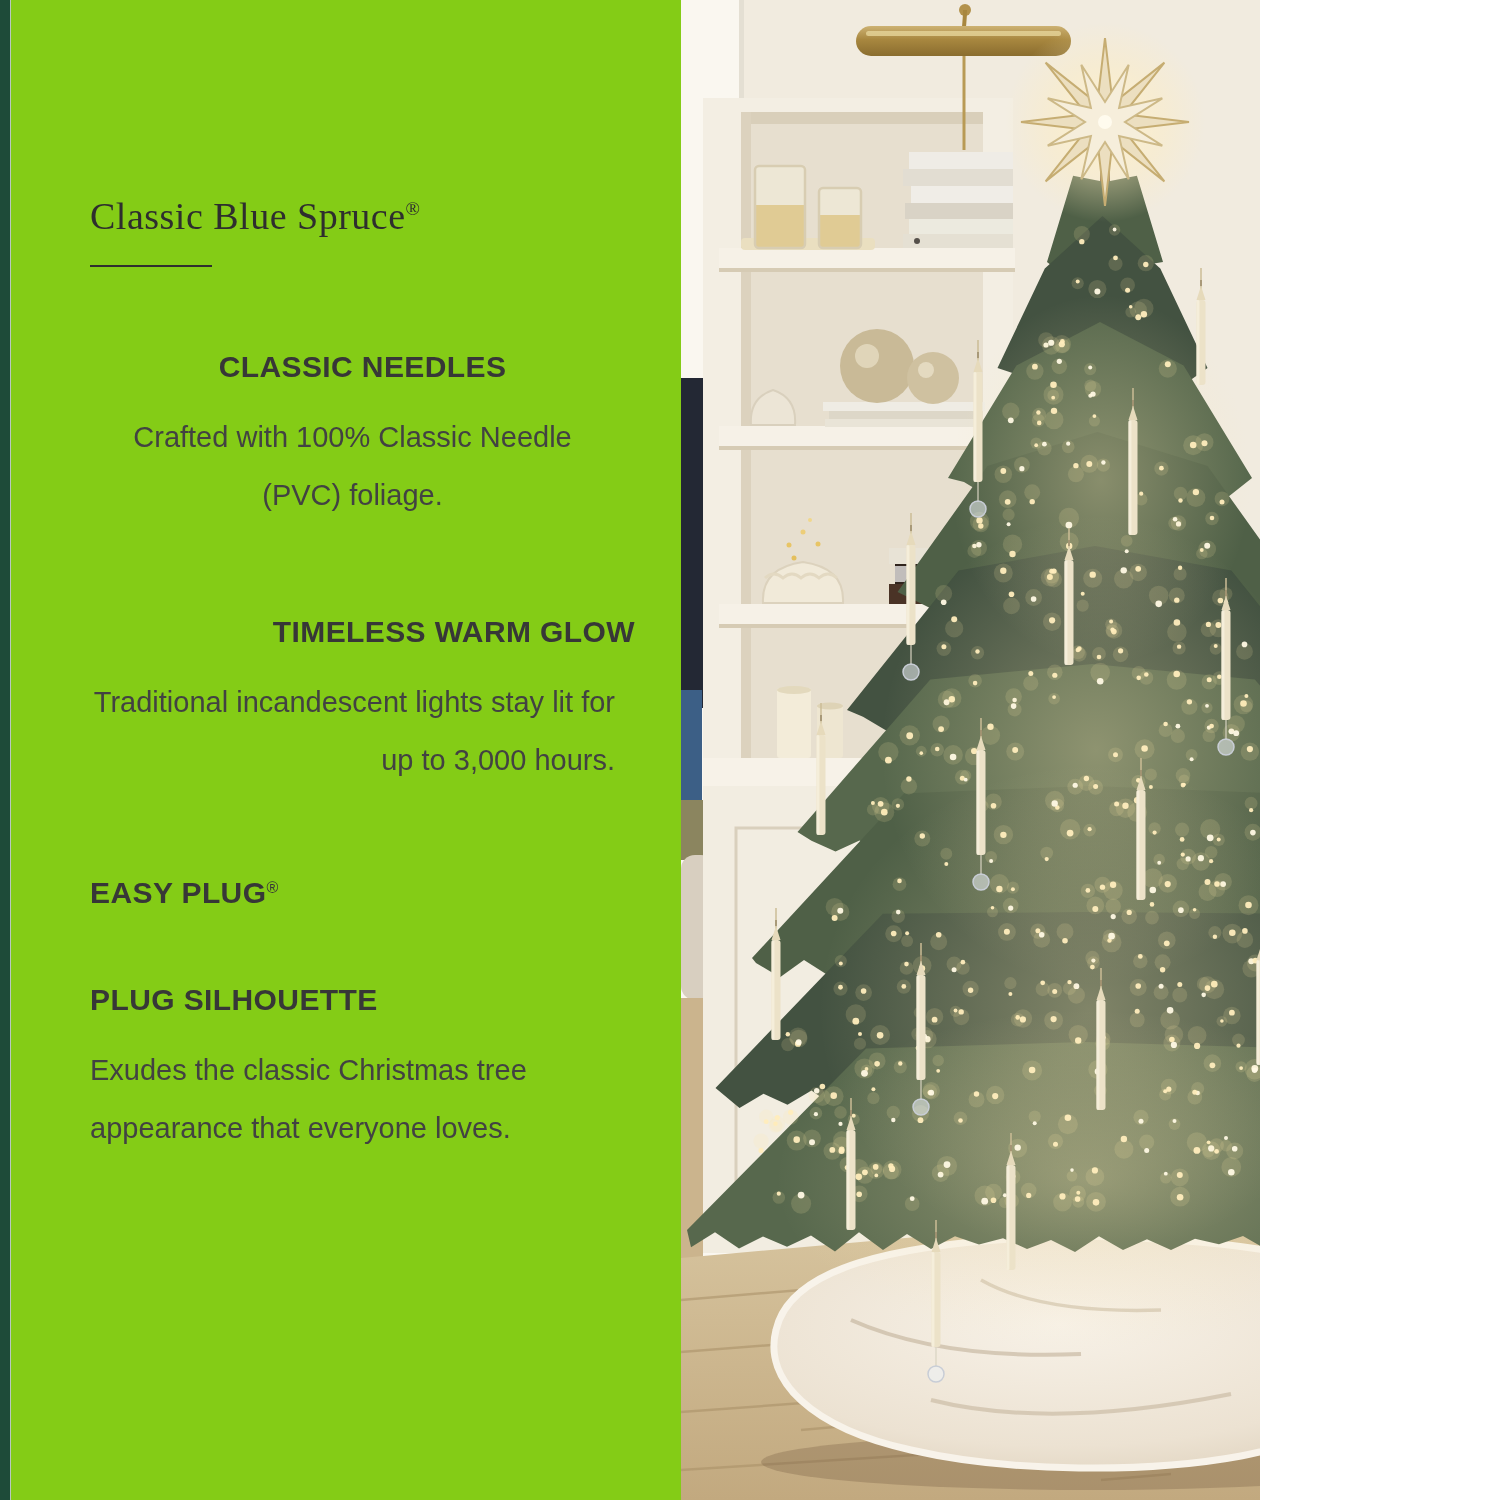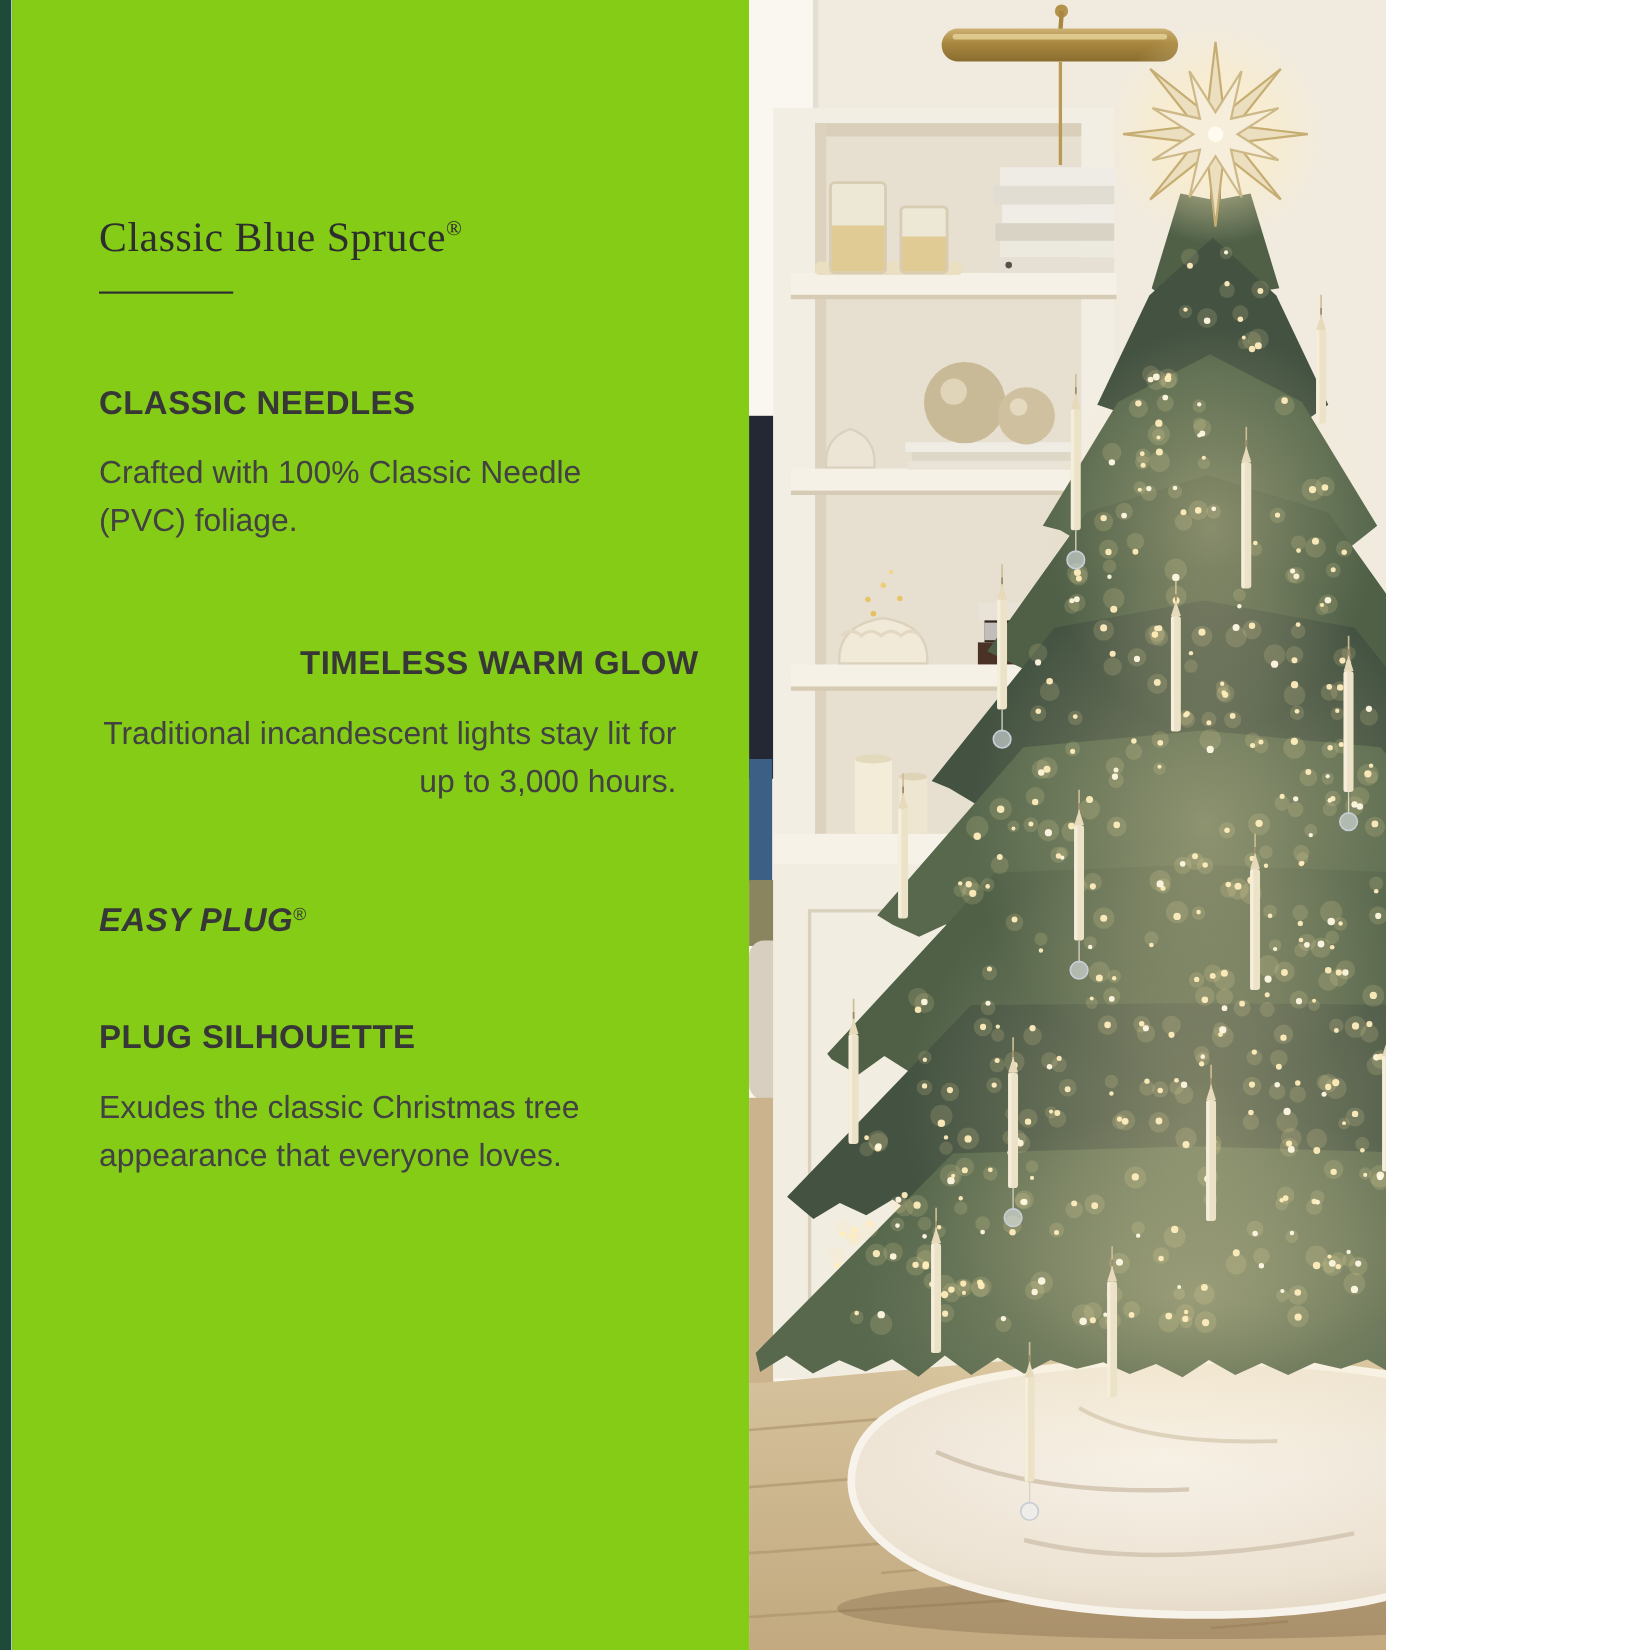--- a/index.html
+++ b/index.html
@@ -8,22 +8,22 @@
   .stripe{position:absolute;left:0;top:0;width:10px;height:1500px;background:#1e4b39;
           border-right:1px solid #b9c8bd;}
   .panel{position:absolute;left:90px;top:186px;width:545px;}
   .title{font-family:"Liberation Serif",serif;font-size:38px;line-height:46px;color:#2e2e2e;
          letter-spacing:.5px;font-weight:400;}
   .title .reg{font-size:19px;vertical-align:14px;}
   .rule{width:122px;height:2px;background:#2f2f2f;margin-top:26px;}
   .feature h3{margin:0;font-size:30px;line-height:38px;font-weight:700;color:#373737;
               letter-spacing:.4px;}
   .feature h3 .reg{font-size:16px;vertical-align:10px;font-weight:400;}
-  .feature p{margin:22px 0 0 0;font-size:29px;line-height:44px;color:#424242;width:525px;}
-  .f1{margin-top:76px;} .f2{margin-top:84px;text-align:right;} .f3{margin-top:80px;font-style:italic;} .f4{margin-top:64px;}
+  .feature p{margin:22px 0 0 0;font-size:29px;line-height:58px;color:#424242;width:525px;}
+  .f1{margin-top:76px;text-align:center;} .f2{margin-top:84px;text-align:right;} .f3{margin-top:80px;} .f4{margin-top:64px;}
   .photo{position:absolute;left:681px;top:0;width:819px;height:1500px;}
   .photo svg{display:block;width:100%;height:100%;}
 </style>
 </head>
 <body>
 
 <div class="stage">
   <div class="stripe"></div>
 
   <div class="panel">

